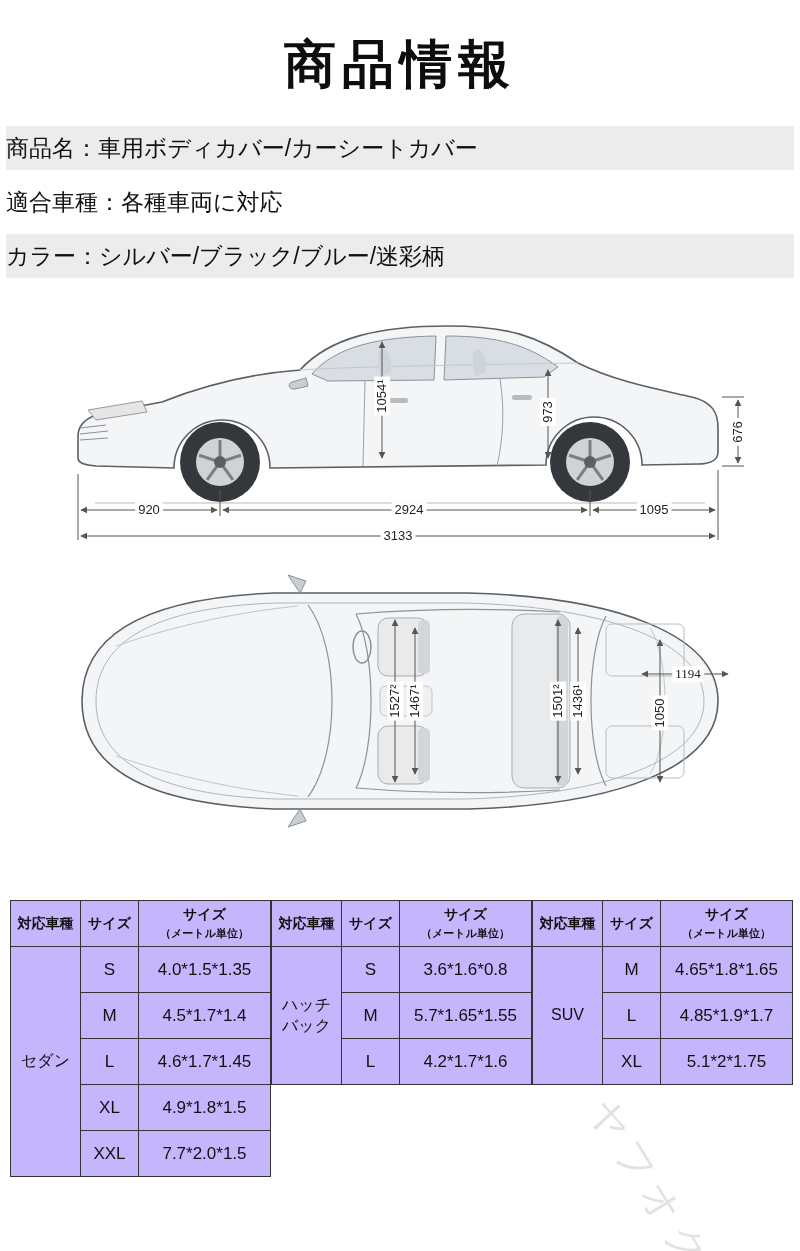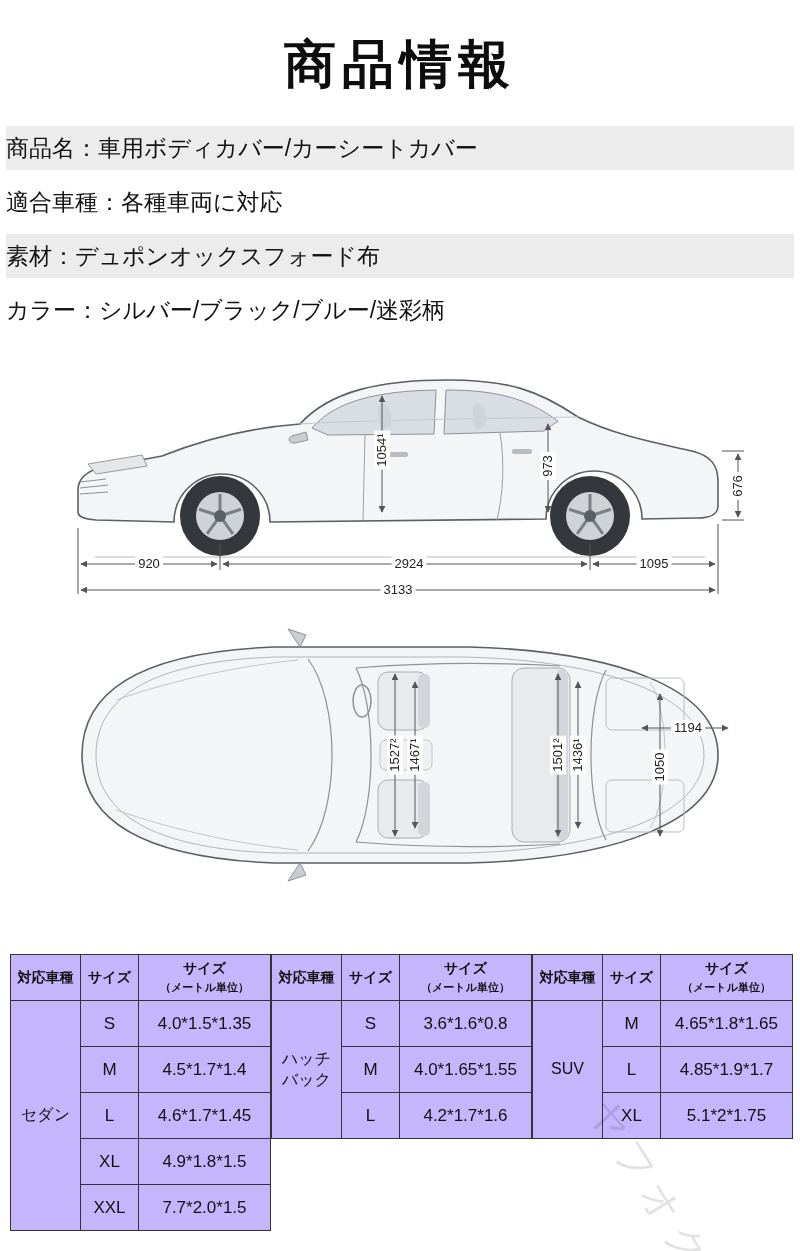--- a/index.html
+++ b/index.html
@@ -66,21 +66,20 @@
 </head>
 <body>
 
 <div class="page">
 
   <h1 class="title">商品情報</h1>
 
   <div class="info-rows">
     <div class="info-row">商品名：車用ボディカバー/カーシートカバー</div>
     <div class="info-row">適合車種：各種車両に対応</div>
-    <div class="info-row">素材：デュポンオックスフォード布</div>
     <div class="info-row">カラー：シルバー/ブラック/ブルー/迷彩柄</div>
   </div>
 
   <div class="diagram side">
     <svg width="700" height="258" viewBox="0 0 700 258">
       <defs>
         <marker id="arr1" viewBox="0 0 10 10" refX="9" refY="5" markerWidth="7" markerHeight="7" orient="auto-start-reverse">
           <path d="M0,0 L10,5 L0,10 Z" fill="#555"></path>
         </marker>
       </defs>
@@ -210,21 +209,21 @@
         <line x1="508" y1="62" x2="508" y2="224" marker-start="url(#arr2)" marker-end="url(#arr2)"></line>
         <line x1="528" y1="70" x2="528" y2="216" marker-start="url(#arr2)" marker-end="url(#arr2)"></line>
         <line x1="592" y1="116" x2="678" y2="116" marker-start="url(#arr2)" marker-end="url(#arr2)"></line>
         <line x1="610" y1="82" x2="610" y2="224" marker-start="url(#arr2)" marker-end="url(#arr2)"></line>
       </g>
     </svg>
     <span class="dim v" style="left:345px; top:143px;">1527²</span>
     <span class="dim v" style="left:365px; top:143px;">1467¹</span>
     <span class="dim v" style="left:508px; top:143px;">1501²</span>
     <span class="dim v" style="left:528px; top:143px;">1436¹</span>
-    <span class="dim" style="left:638px; top:116px;">1194</span>
+    <span class="dim" style="left:638px; top:116px;font-family:Liberation Serif, serif;">1194</span>
     <span class="dim v" style="left:610px; top:155px;">1050</span>
   </div>
 
   <div class="size-table">
       <table>
         <colgroup>
           <col class="w-v">
           <col class="w-s">
           <col class="w-d">
         </colgroup>
@@ -269,21 +268,21 @@
             <th class="c-s">サイズ</th>
             <th class="c-d">サイズ<br><span class="sub">（メートル単位）</span></th>
           </tr>
           <tr>
             <td class="c-v" rowspan="3">ハッチバック</td>
             <td class="c-s">S</td>
             <td class="c-d">3.6*1.6*0.8</td>
           </tr>
           <tr>
             <td class="c-s">M</td>
-            <td class="c-d">4.0*1.65*1.55</td>
+            <td class="c-d">5.7*1.65*1.55</td>
           </tr>
           <tr>
             <td class="c-s">L</td>
             <td class="c-d">4.2*1.7*1.6</td>
           </tr>
         </tbody>
       </table>
       <table>
         <colgroup>
           <col class="w-v">

